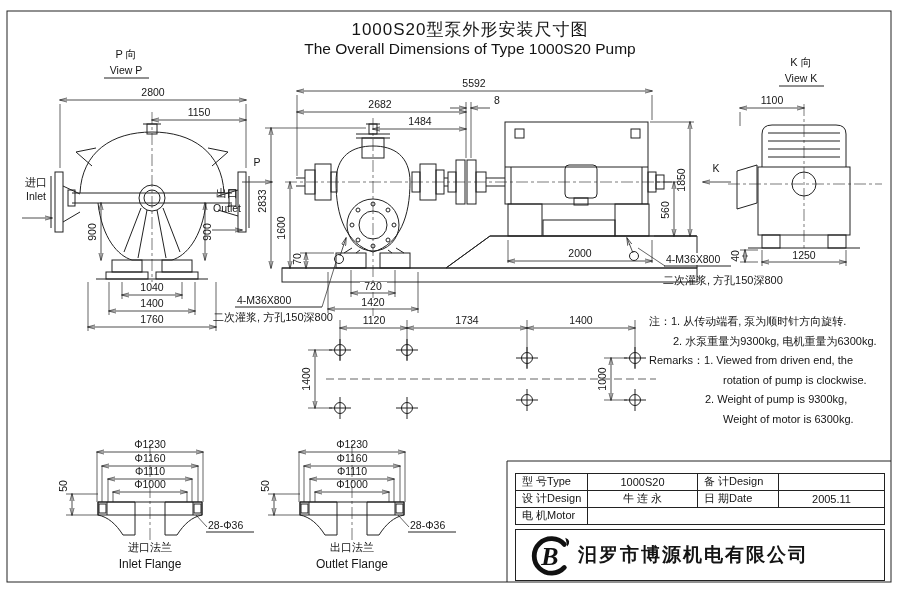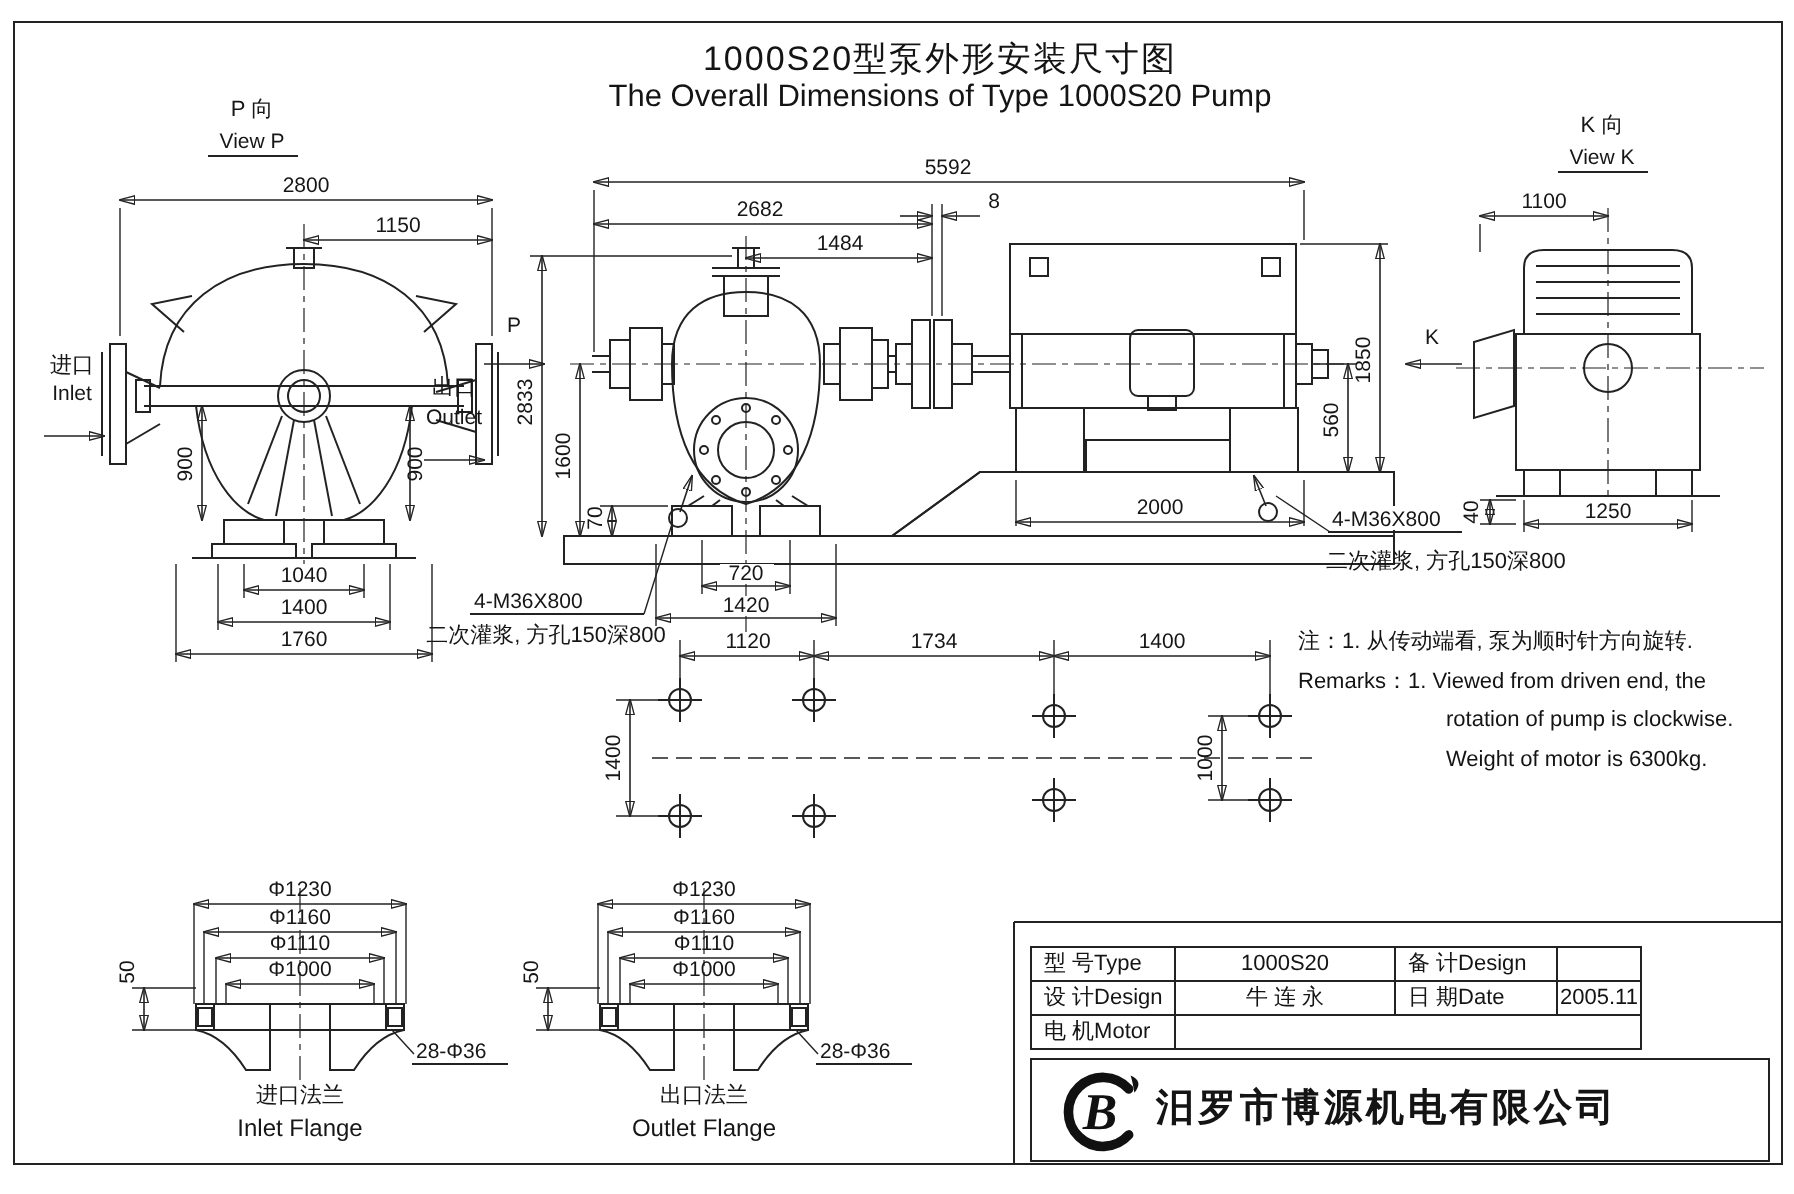--- a/index.html
+++ b/index.html
@@ -18,21 +18,21 @@
   svg#cad text{stroke:none;fill:#161616;font:10.5px "Liberation Sans",sans-serif;text-anchor:middle;}
   svg#cad text.zh{font-size:11px;}
   svg#cad text.ts{text-anchor:start;}
   .ov{position:absolute;z-index:2;}
   .title-zh{left:180px;top:18px;width:580px;text-align:center;font-size:17px;letter-spacing:1px;}
   .title-en{left:180px;top:40px;width:580px;text-align:center;font-size:15.5px;}
   .notes{left:649px;top:312px;width:246px;font-size:11px;line-height:19.5px;}
   .notes .ind1{margin-left:24px;}
   .notes .ind2{margin-left:74px;}
   .notes .ind3{margin-left:56px;}
-  .tblock{left:515px;top:473px;width:306px;border:1.4px solid #222;
+  .tblock{left:515px;top:473px;width:370px;border:1.4px solid #222;
           display:grid;grid-template-columns:72px 110px 81px auto;grid-auto-rows:16.8px;
           font-size:11px;box-sizing:border-box;}
   .tblock .c{border-right:1px solid #222;border-bottom:1px solid #222;
              display:flex;align-items:center;padding:0 0 0 6px;overflow:hidden;white-space:nowrap;}
   .tblock .cv{justify-content:center;padding:0;text-align:center;}
   .tblock .last{border-right:none;}
   .tblock .bot{border-bottom:none;}
   .tblock .span3{grid-column:2/5;border-right:none;}
   .company{left:515px;top:529px;width:370px;height:52px;border:1.4px solid #222;
            display:flex;align-items:center;box-sizing:border-box;}
@@ -430,22 +430,24 @@
     <text class="zh" x="352" y="551">出口法兰</text>
     <text style="font-size:12px" x="352" y="568">Outlet Flange</text>
   </g>
 </svg>
 
 <div class="ov title-zh">1000S20型泵外形安装尺寸图</div>
 <div class="ov title-en">The Overall Dimensions of Type 1000S20 Pump</div>
 
 <div class="ov notes">
   <div><span>注：</span><span>1. 从传动端看, 泵为顺时针方向旋转.</span></div>
+  <div class="ind1">2. 水泵重量为9300kg, 电机重量为6300kg.</div>
   <div><span>Remarks：</span><span>1. Viewed from driven end, the</span></div>
   <div class="ind2">rotation of pump is  clockwise.</div>
+  <div class="ind3">2. Weight of pump is 9300kg,</div>
   <div class="ind2">Weight of motor is 6300kg.</div>
 </div>
 
 <div class="ov tblock">
   <div class="c">型 号Type</div>
   <div class="c cv">1000S20</div>
   <div class="c">备 计Design</div>
   <div class="c cv last"></div>
   <div class="c">设 计Design</div>
   <div class="c cv">牛 连 永</div>

